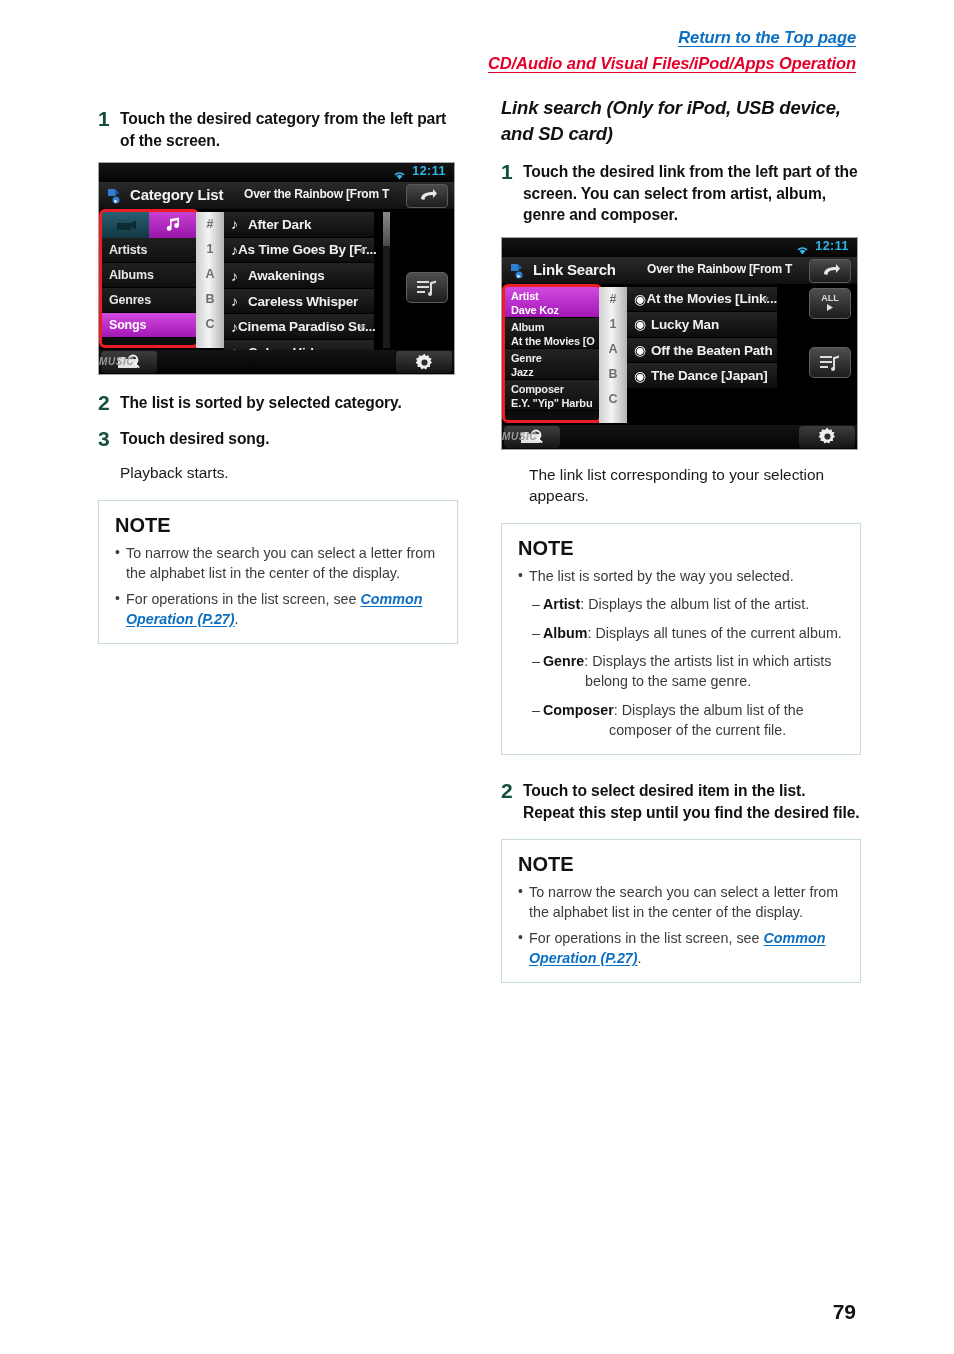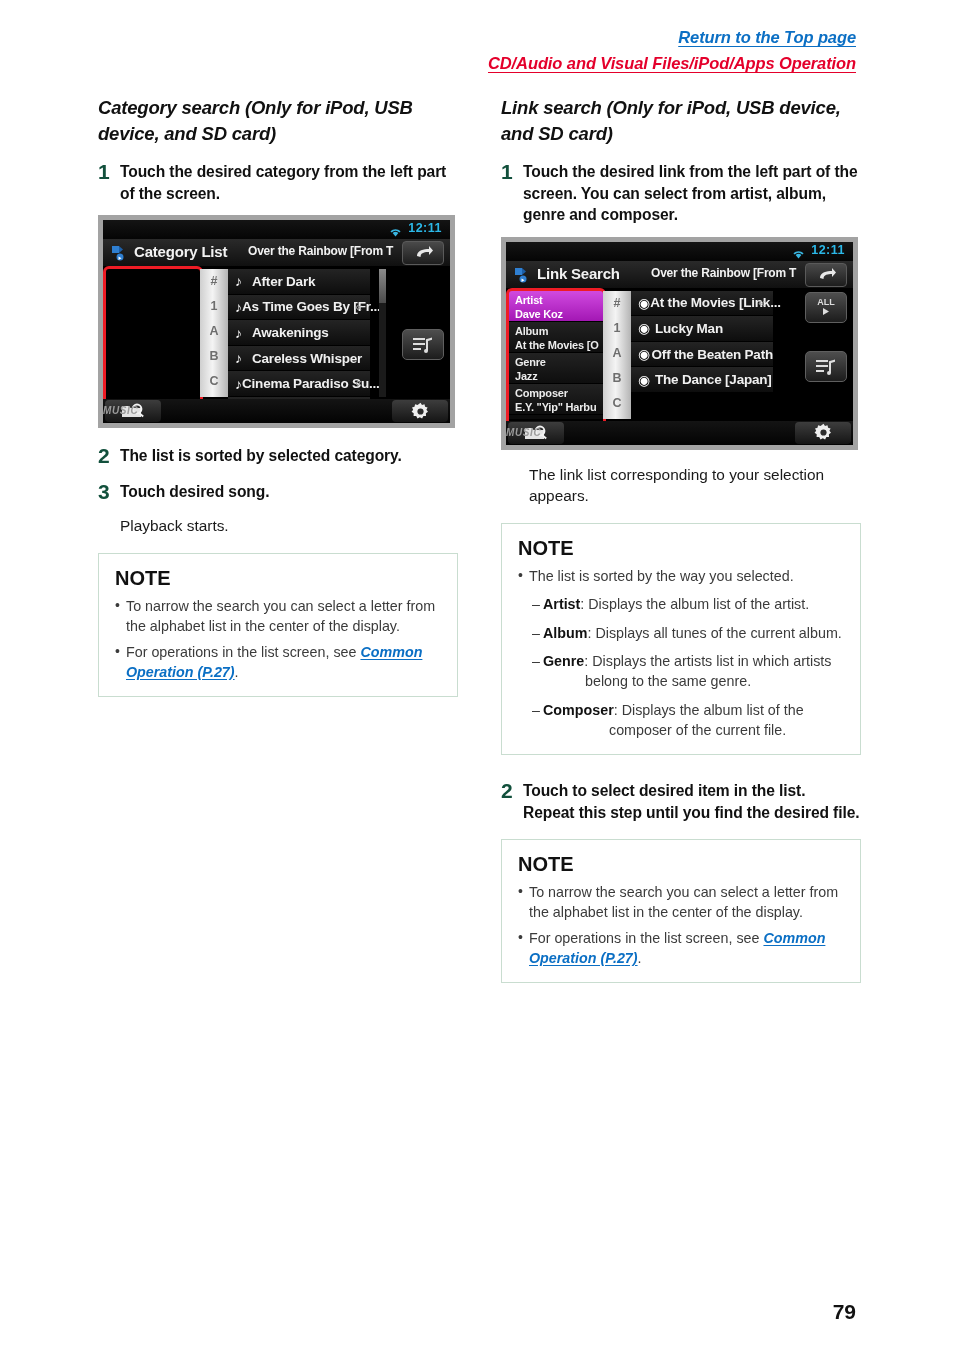--- a/index.html
+++ b/index.html
@@ -138,21 +138,21 @@
 
   
   .device {
     position: relative;
     width: 357px;
     height: 213px;
     margin-top: 11px;
     background: #000;
     font-family: "Liberation Sans", sans-serif;
     overflow: hidden;
-    border: 5px solid #a3a3a3;
+    border: 1px solid #a3a3a3;
   }
   .dev-statusbar {
     position: absolute; left: 0; top: 0; right: 0; height: 19px;
     background: linear-gradient(#141414, #050505);
   }
   .dev-wifi {
     position: absolute; right: 48px; top: 4px;
     width: 13px; height: 11px;
   }
   .dev-clock {
@@ -324,21 +324,20 @@
 </head>
 <body>
 
 <div class="page-header">
   <a class="hdr-link top" href="#">Return to the Top page</a>
   <a class="hdr-link crumb" href="#">CD/Audio and Visual Files/iPod/Apps Operation</a>
 </div>
 
 <div class="col col-left">
 
-  <h2 class="section-title">Category search (Only for iPod, USB device, and SD card)</h2>
 
   <div class="step">
     <div class="step-num">1</div>
     <div class="step-text">Touch the desired category from the left part of the screen.</div>
   </div>
 
   <div class="device">
     <div class="dev-statusbar">
       <span class="dev-wifi">
         <svg width="13" height="11" viewBox="0 0 13 11">
@@ -362,20 +361,40 @@
       <span class="dev-nowplaying">Over the Rainbow [From T</span>
       <span class="dev-backbtn">
         <svg width="20" height="18" viewBox="0 0 20 18">
           <path d="M3 11 C3 5 10 4 15 4 L15 1 L19 5.5 L15 10 L15 7 C11 7 6.5 7.5 6.5 12 Z" fill="#e8e8e8"></path>
         </svg>
       </span>
     </div>
 
     <div class="dev-body">
 
+      <div class="dev-catpanel">
+        <div class="dev-cat-icons">
+          <div class="dev-cat-icon vid">
+            <svg width="22" height="16" viewBox="0 0 22 16">
+              <rect x="2" y="3" width="14" height="10" rx="1" fill="#0d2b33"></rect>
+              <rect x="2" y="3" width="14" height="3" fill="#1d4e5c"></rect>
+              <path d="M16 6 l5 -2.5 v9 L16 10 z" fill="#0d2b33"></path>
+            </svg>
+          </div>
+          <div class="dev-cat-icon mus">
+            <svg width="22" height="16" viewBox="0 0 22 16">
+              <path d="M8 2 l9 -1.6 v8.2 a2.4 2.4 0 1 1 -1.6 -2.3 V3.3 L9.6 4.4 v7 a2.4 2.4 0 1 1 -1.6 -2.3 z" fill="#fdfdfd"></path>
+            </svg>
+          </div>
+        </div>
+        <div class="dev-cat-item">Artists</div>
+        <div class="dev-cat-item">Albums</div>
+        <div class="dev-cat-item">Genres</div>
+        <div class="dev-cat-item sel">Songs</div>
+      </div>
 
       <div class="redbox" style="left:0px; top:-1px; width:100px; height:139px;"></div>
 
       <div class="dev-alpha">
         <span>#</span>
         <span>1</span>
         <span>A</span>
         <span>B</span>
         <span>C</span>
       </div>

